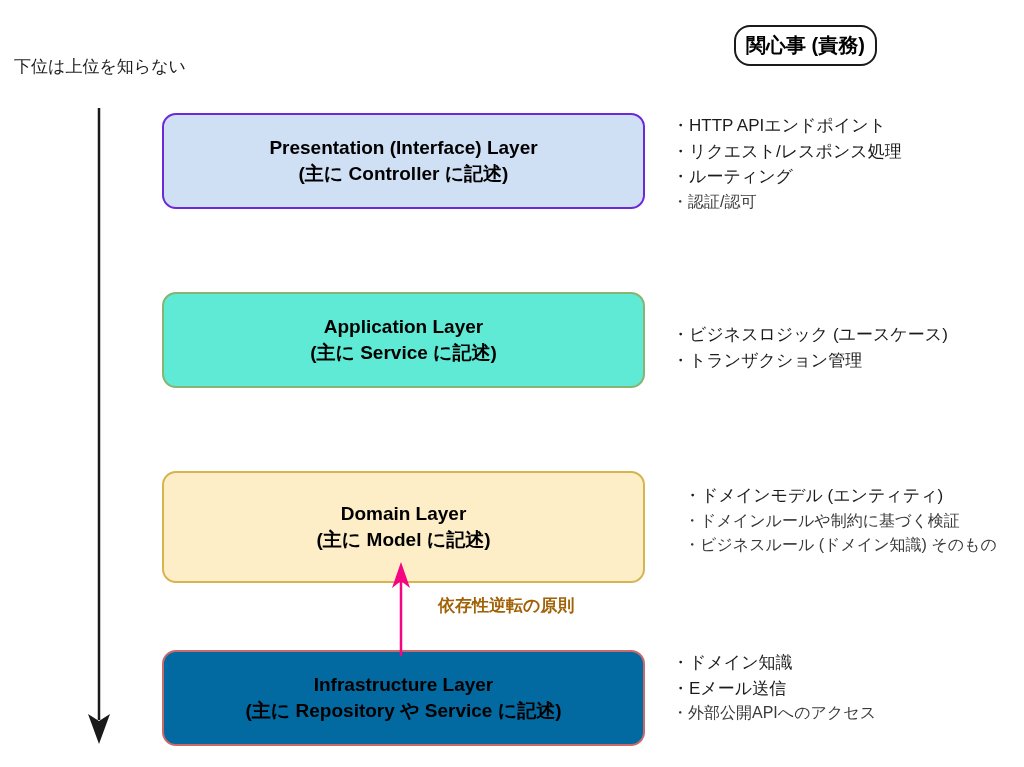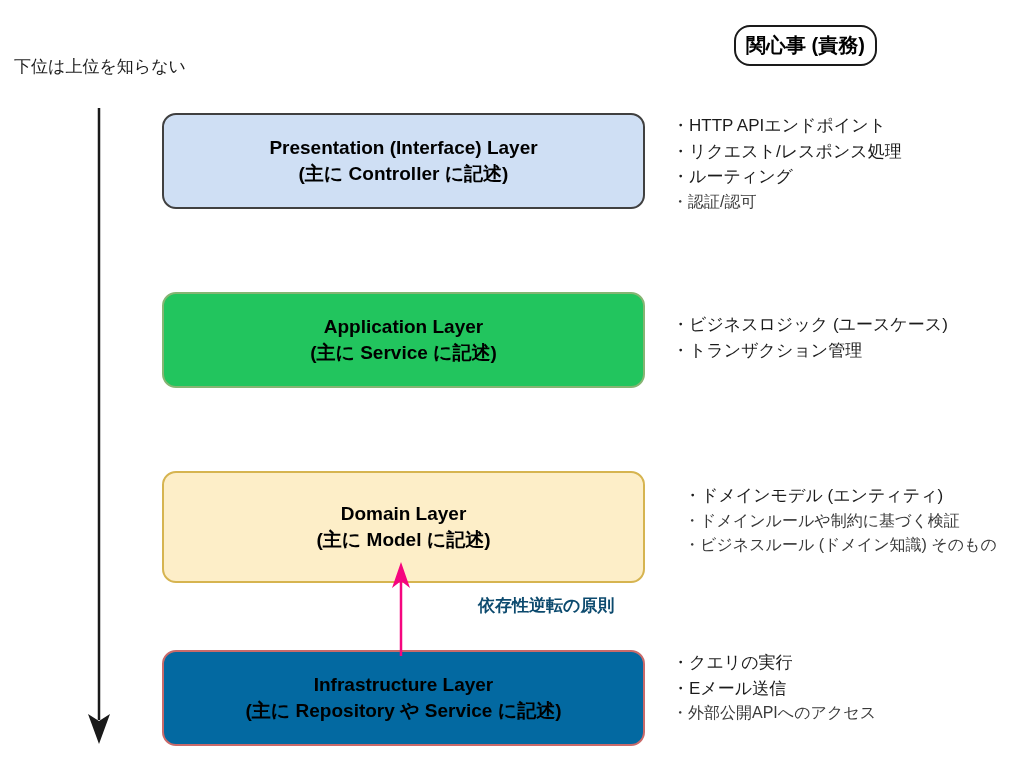--- a/index.html
+++ b/index.html
@@ -86,26 +86,26 @@
     font-weight: bold;
     line-height: 1.35;
     color: #000000;
     white-space: pre-line;
   }
 
   #layer-presentation {
     top: 113px;
     height: 96px;
     background: #cfdff4;
-    border: 2px solid #404040;
+    border: 2px solid #6d28d9;
   }
   #layer-application {
     top: 292px;
     height: 96px;
-    background: #22c55e;
+    background: #5eead4;
     border: 2px solid #86b573;
   }
   #layer-domain {
     top: 471px;
     height: 112px;
     background: #fdeec8;
     border: 2px solid #d6b450;
   }
   #layer-infrastructure {
     top: 650px;
@@ -125,41 +125,40 @@
     line-height: 1.5;
     color: #1b1b1b;
     white-space: nowrap;
   }
   .concern-list .concern-item.dim {
     font-size: 16px;
     color: #3a3a3a;
   }
 
   #concerns-presentation { top: 113px; }
-  #concerns-application  { top: 312px; }
+  #concerns-application  { top: 322px; }
   #concerns-domain       { top: 483px; margin-left: 12px; }
   #concerns-infrastructure { top: 650px; }
 
   
   #dip-arrow {
     position: absolute;
     left: 385px;
     top: 560px;
     width: 32px;
     height: 96px;
   }
   #dip-label {
     position: absolute;
     left: 438px;
     top: 594px;
     font-size: 17px;
     font-weight: bold;
-    color: #0c4a6e;
+    color: #a16207;
     white-space: nowrap;
-    margin-left: 40px;
   }
 </style>
 </head>
 <body>
 
 <div id="dependency-caption">
   <span class="cap-sub">下位は上位を知らない</span>
 </div>
 
 <div id="dependency-arrow">
@@ -205,21 +204,21 @@
   <div class="concern-item">・トランザクション管理</div>
 </div>
 
 <div class="concern-list" id="concerns-domain">
   <div class="concern-item">・ドメインモデル (エンティティ)</div>
   <div class="concern-item dim">・ドメインルールや制約に基づく検証</div>
   <div class="concern-item dim">・ビジネスルール (ドメイン知識) そのもの</div>
 </div>
 
 <div class="concern-list" id="concerns-infrastructure">
-  <div class="concern-item">・クエリの実行</div>
+  <div class="concern-item">・ドメイン知識</div>
   <div class="concern-item">・Eメール送信</div>
   <div class="concern-item dim">・外部公開APIへのアクセス</div>
 </div>
 
 <div id="dip-arrow">
   <svg width="32" height="96" viewBox="0 0 32 96" xmlns="http://www.w3.org/2000/svg">
     <line x1="16" y1="96" x2="16" y2="14" stroke="#f5057f" stroke-width="2.5"></line>
     <polygon points="16,2 7,28 16,21 25,28" fill="#f5057f"></polygon>
   </svg>
 </div>

